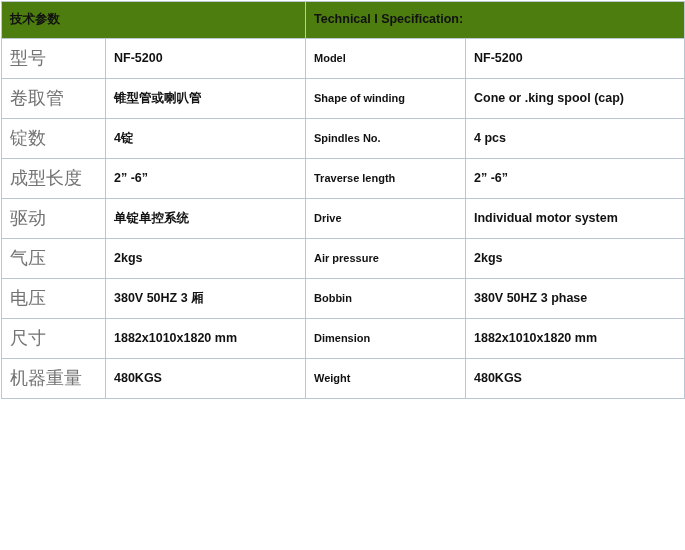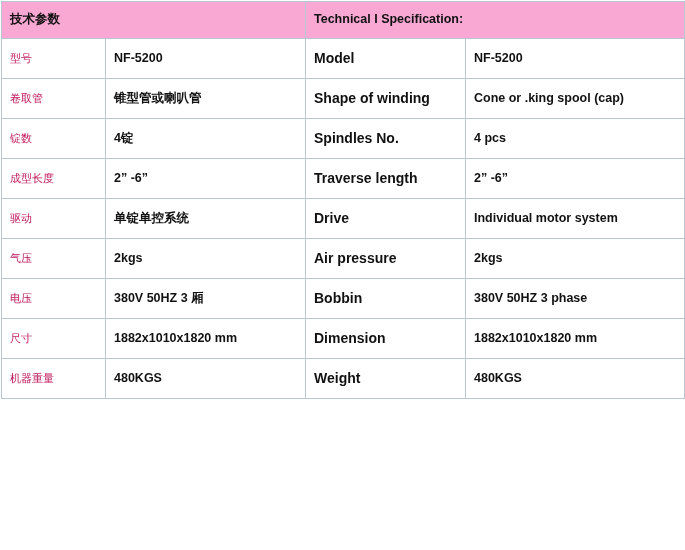--- a/index.html
+++ b/index.html
@@ -35,38 +35,38 @@
 
   thead th {
     background: #bfe0f2;
     text-align: left;
     font-weight: bold;
     color: #111111;
     height: 36px;
     font-size: 13px;
   }
   thead th.head-left {
-    background: #f9a8d4;
+    background: #4d7c0f;
     margin-top: 40px;
   }
   tbody tr {
     height: 40px;
   }
   tbody td.label-cn {
     font-weight: normal;
-    color: #be185d;
-    font-size: 11px;
+    color: #737373;
+    font-size: 18px;
   }
   tbody td.value-cn {
     font-weight: bold;
     font-size: 12.5px;
   }
   tbody td.label-en {
     font-weight: bold;
-    font-size: 14px;
+    font-size: 11px;
   }
   tbody td.value-en {
     font-weight: bold;
     font-size: 12.5px;
   }
   tr.tall td {
     height: 58px;
   }
 </style>
 </head>

